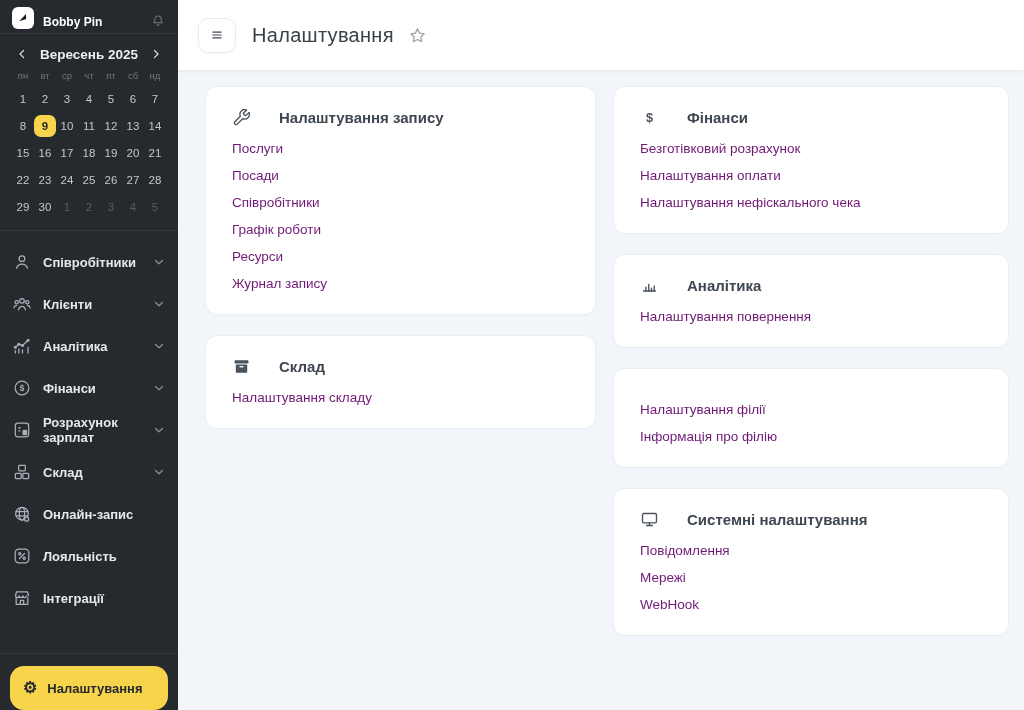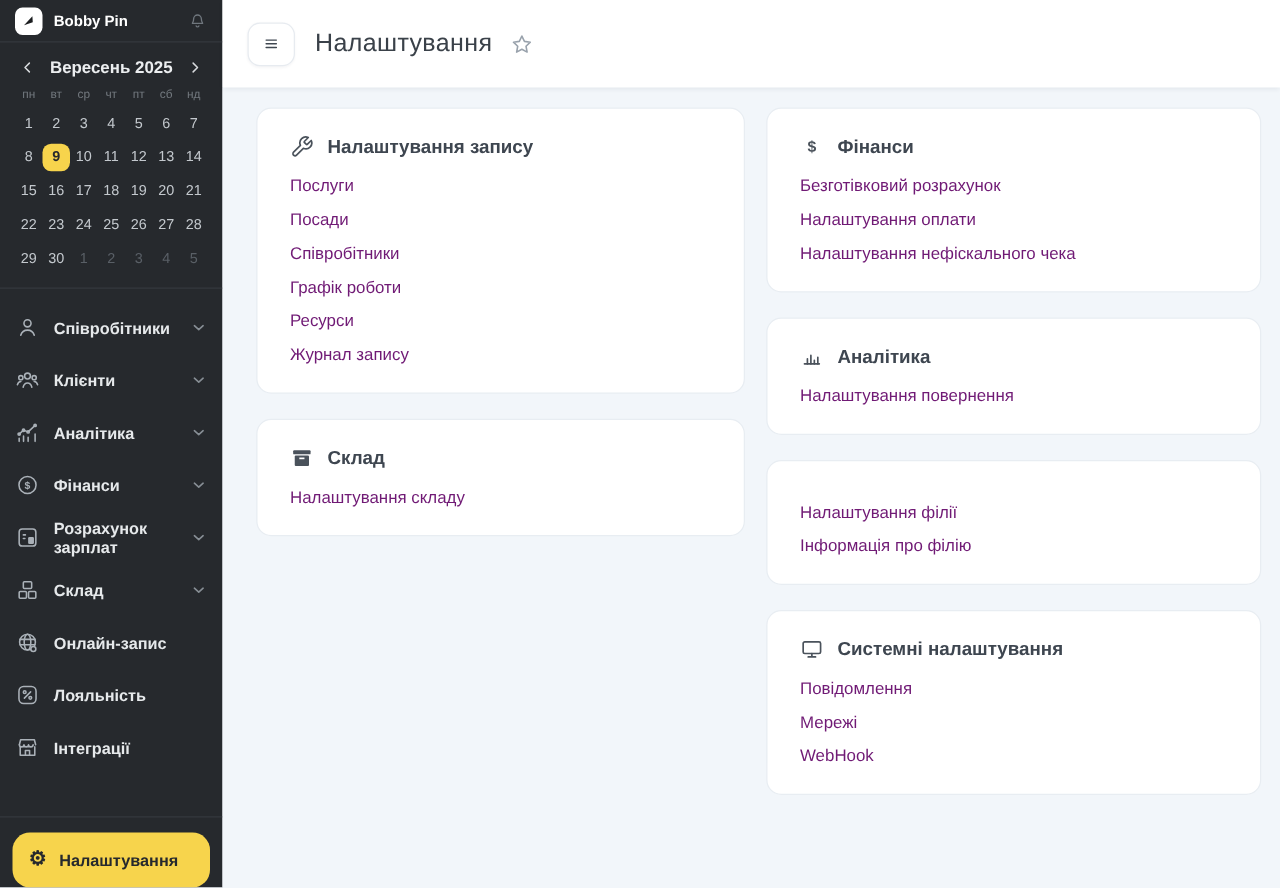--- a/index.html
+++ b/index.html
@@ -1,27 +1,27 @@
 <!DOCTYPE html>
 <html lang="uk"><head>
 <meta charset="utf-8">
 <style>
   * { margin:0; padding:0; box-sizing:border-box; }
   html,body { width:1024px; height:710px; overflow:hidden; }
   body { display:flex; font-family:"Liberation Sans", sans-serif; background:#f2f6fa; }
 
   
   .sidebar { width:178px; min-width:178px; background:#26292d; display:flex; flex-direction:column; color:#e6e9eb; }
-  .sb-header { height:34px; display:flex; align-items:center; gap:9px; padding:4px 12px; border-bottom:1px solid #35393e; }
+  .sb-header { height:34px; display:flex; align-items:flex-end; gap:9px; padding:4px 12px; border-bottom:1px solid #35393e; }
   .logo { width:22px; height:22px; background:#ffffff; border-radius:6px; display:flex; align-items:center; justify-content:center; flex:none; }
   .brand { font-size:12px; font-weight:bold; color:#ffffff; }
   .bell { margin-left:auto; display:flex; }
 
   .calendar { padding:10px 12px 12px; border-bottom:1px solid #35393e; }
-  .cal-head { display:flex; justify-content:space-between; padding:2px 2px 8px; }
+  .cal-head { display:flex; align-items:center; justify-content:space-between; padding:2px 2px 8px; }
   .cal-month { font-size:13.5px; font-weight:bold; color:#eceef0; }
   .cal-arrow { display:flex; padding:2px; cursor:pointer; }
   .cal-grid { display:grid; grid-template-columns:repeat(7,1fr); row-gap:5px; justify-items:center; align-items:center; }
   .weekday { font-size:9.5px; color:#73797f; text-transform:lowercase; padding-bottom:2px; }
   .day { font-size:11.5px; color:#c3c8cd; width:22px; height:22px; display:flex; align-items:center; justify-content:center; border-radius:7px; }
   .day.muted { color:#595f66; }
   .day.selected { background:#f7d44c; color:#26292d; font-weight:bold; }
 
   .nav { padding:10px 12px 0; flex:1; }
   .nav-item { display:flex; align-items:center; gap:11px; min-height:42px; font-size:13px; font-weight:bold; color:#e6e9eb; cursor:pointer; }
@@ -38,21 +38,21 @@
   .topbar { height:70px; background:#ffffff; display:flex; align-items:center; gap:16px; padding:0 20px; box-shadow:0 1px 4px rgba(25,35,55,.08); position:relative; z-index:2; }
   .menu-btn { width:38px; height:35px; background:#fff; border:1px solid #e7ebf0; border-radius:10px; display:flex; align-items:center; justify-content:center; cursor:pointer; box-shadow:0 1px 2px rgba(25,35,55,.04); }
   .page-title { font-size:20px; color:#3a4149; font-weight:500; letter-spacing:.3px; }
   .fav-star { display:flex; cursor:pointer; margin-left:-2px; }
 
   .content { flex:1; background:#f2f6fa; padding:16px 15px 0 27px; display:flex; gap:17px; align-items:flex-start; overflow:hidden; }
   .col { display:flex; flex-direction:column; gap:20px; }
   .col-left { width:391px; }
   .col-right { width:396px; }
   .card { background:#ffffff; border:1px solid #e8edf2; border-radius:12px; padding:21px 26px 23px; width:100%; }
-  .card-title { display:flex; align-items:center; gap:11px; font-size:15px; font-weight:bold; color:#3e4650; margin-bottom:14px; }
+  .card-title { display:flex; align-items:center; gap:28px; font-size:15px; font-weight:bold; color:#3e4650; margin-bottom:14px; }
   .card-link { font-size:13.5px; line-height:15px; color:#701a75; margin-top:12px; cursor:pointer; }
 </style>
 </head>
 <body>
 
 <aside class="sidebar">
   <div class="sb-header">
     <span class="logo">
       <svg width="14" height="14" viewBox="0 0 24 24">
           <polygon points="17,5 17.5,13.5 5.5,17.5" fill="#1c1e20"></polygon>

